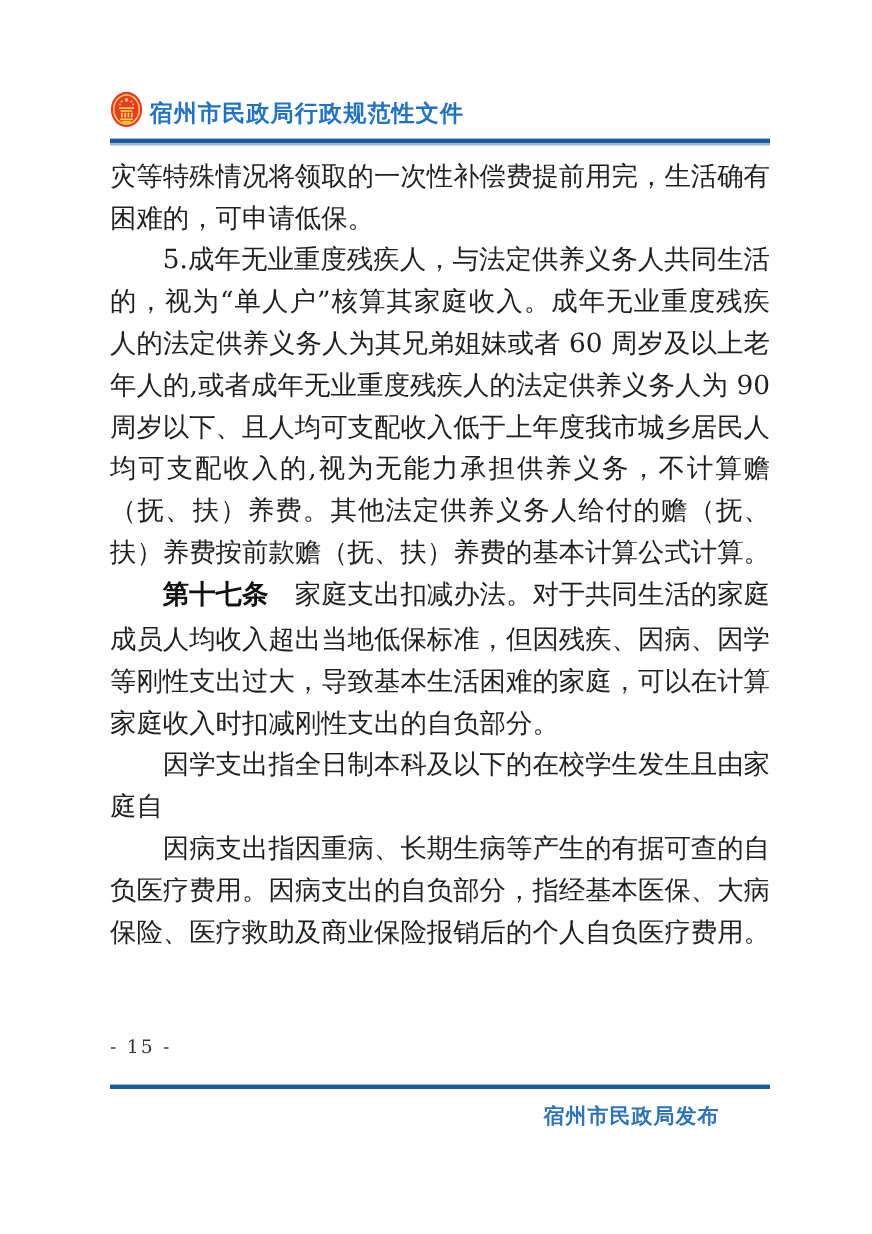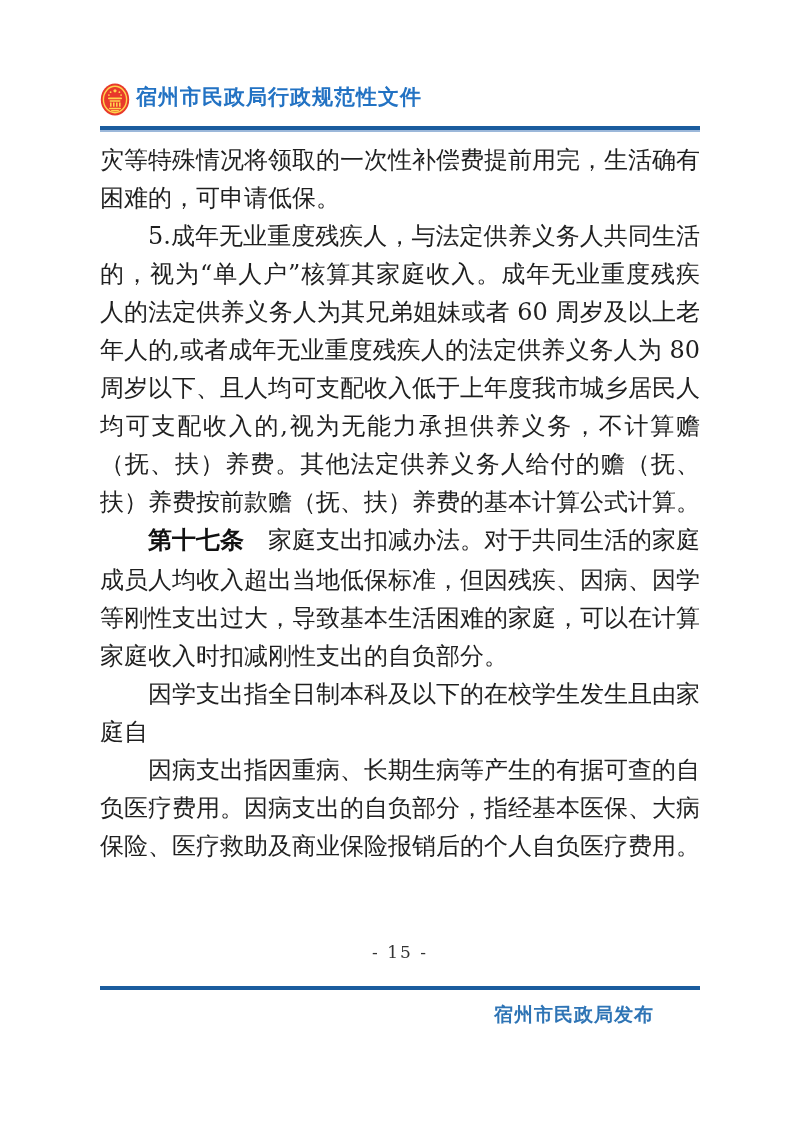--- a/index.html
+++ b/index.html
@@ -15,21 +15,21 @@
     overflow: hidden;
     font-family: "DejaVu Serif", "Liberation Serif", serif;
   }
   
   .doc-header {
     position: absolute;
     top: 83px;
     left: 100px;
     width: 600px;
     display: flex;
-    align-items: flex-start;
+    align-items: flex-end;
     gap: 6px;
   }
   .emblem {
     width: 30px;
     height: 34px;
     flex: 0 0 auto;
   }
   .doc-title {
     font-family: "Liberation Sans", sans-serif;
     font-weight: bold;
@@ -71,21 +71,21 @@
     font-weight: bold;
     margin-right: 1em;
     color: #111;
   }
   
   .page-number {
     position: absolute;
     top: 942px;
     left: 100px;
     width: 600px;
-    text-align: center;
+    text-align: left;
     font-size: 17px;
     letter-spacing: 2px;
     color: #333333;
   }
   .rule-bottom {
     position: absolute;
     top: 986px;
     left: 100px;
     width: 600px;
     height: 4px;
@@ -129,21 +129,21 @@
       <rect x="9" y="24.7" width="12" height="1.6" rx="0.8" fill="#ffd34d"></rect>
       <rect x="11" y="27.1" width="8" height="1.4" rx="0.7" fill="#ffd34d"></rect>
     </svg>
     <span class="doc-title">宿州市民政局行政规范性文件</span>
   </div>
 
   <div class="rule-top"></div>
 
   <main class="doc-body">
     <p class="no-indent">灾等特殊情况将领取的一次性补偿费提前用完，生活确有困难的，可申请低保。</p>
-    <p>5.成年无业重度残疾人，与法定供养义务人共同生活的，视为“单人户”核算其家庭收入。成年无业重度残疾人的法定供养义务人为其兄弟姐妹或者 60 周岁及以上老年人的,或者成年无业重度残疾人的法定供养义务人为 80 周岁以下、且人均可支配收入低于上年度我市城乡居民人均可支配收入的,视为无能力承担供养义务，不计算赡（抚、扶）养费。其他法定供养义务人给付的赡（抚、扶）养费按前款赡（抚、扶）养费的基本计算公式计算。</p>
+    <p>5.成年无业重度残疾人，与法定供养义务人共同生活的，视为“单人户”核算其家庭收入。成年无业重度残疾人的法定供养义务人为其兄弟姐妹或者 60 周岁及以上老年人的,或者成年无业重度残疾人的法定供养义务人为 90 周岁以下、且人均可支配收入低于上年度我市城乡居民人均可支配收入的,视为无能力承担供养义务，不计算赡（抚、扶）养费。其他法定供养义务人给付的赡（抚、扶）养费按前款赡（抚、扶）养费的基本计算公式计算。</p>
     <p><span class="article-term">第十七条</span><span>家庭支出扣减办法。对于共同生活的家庭成员人均收入超出当地低保标准，但因残疾、因病、因学等刚性支出过大，导致基本生活困难的家庭，可以在计算家庭收入时扣减刚性支出的自负部分。</span></p>
     <p>因学支出指全日制本科及以下的在校学生发生且由家庭自</p>
     <p>因病支出指因重病、长期生病等产生的有据可查的自负医疗费用。因病支出的自负部分，指经基本医保、大病保险、医疗救助及商业保险报销后的个人自负医疗费用。</p>
   </main>
 
   <div class="page-number">- 15 -</div>
 
   <div class="rule-bottom"></div>
 
   <div class="publisher">宿州市民政局发布</div>

